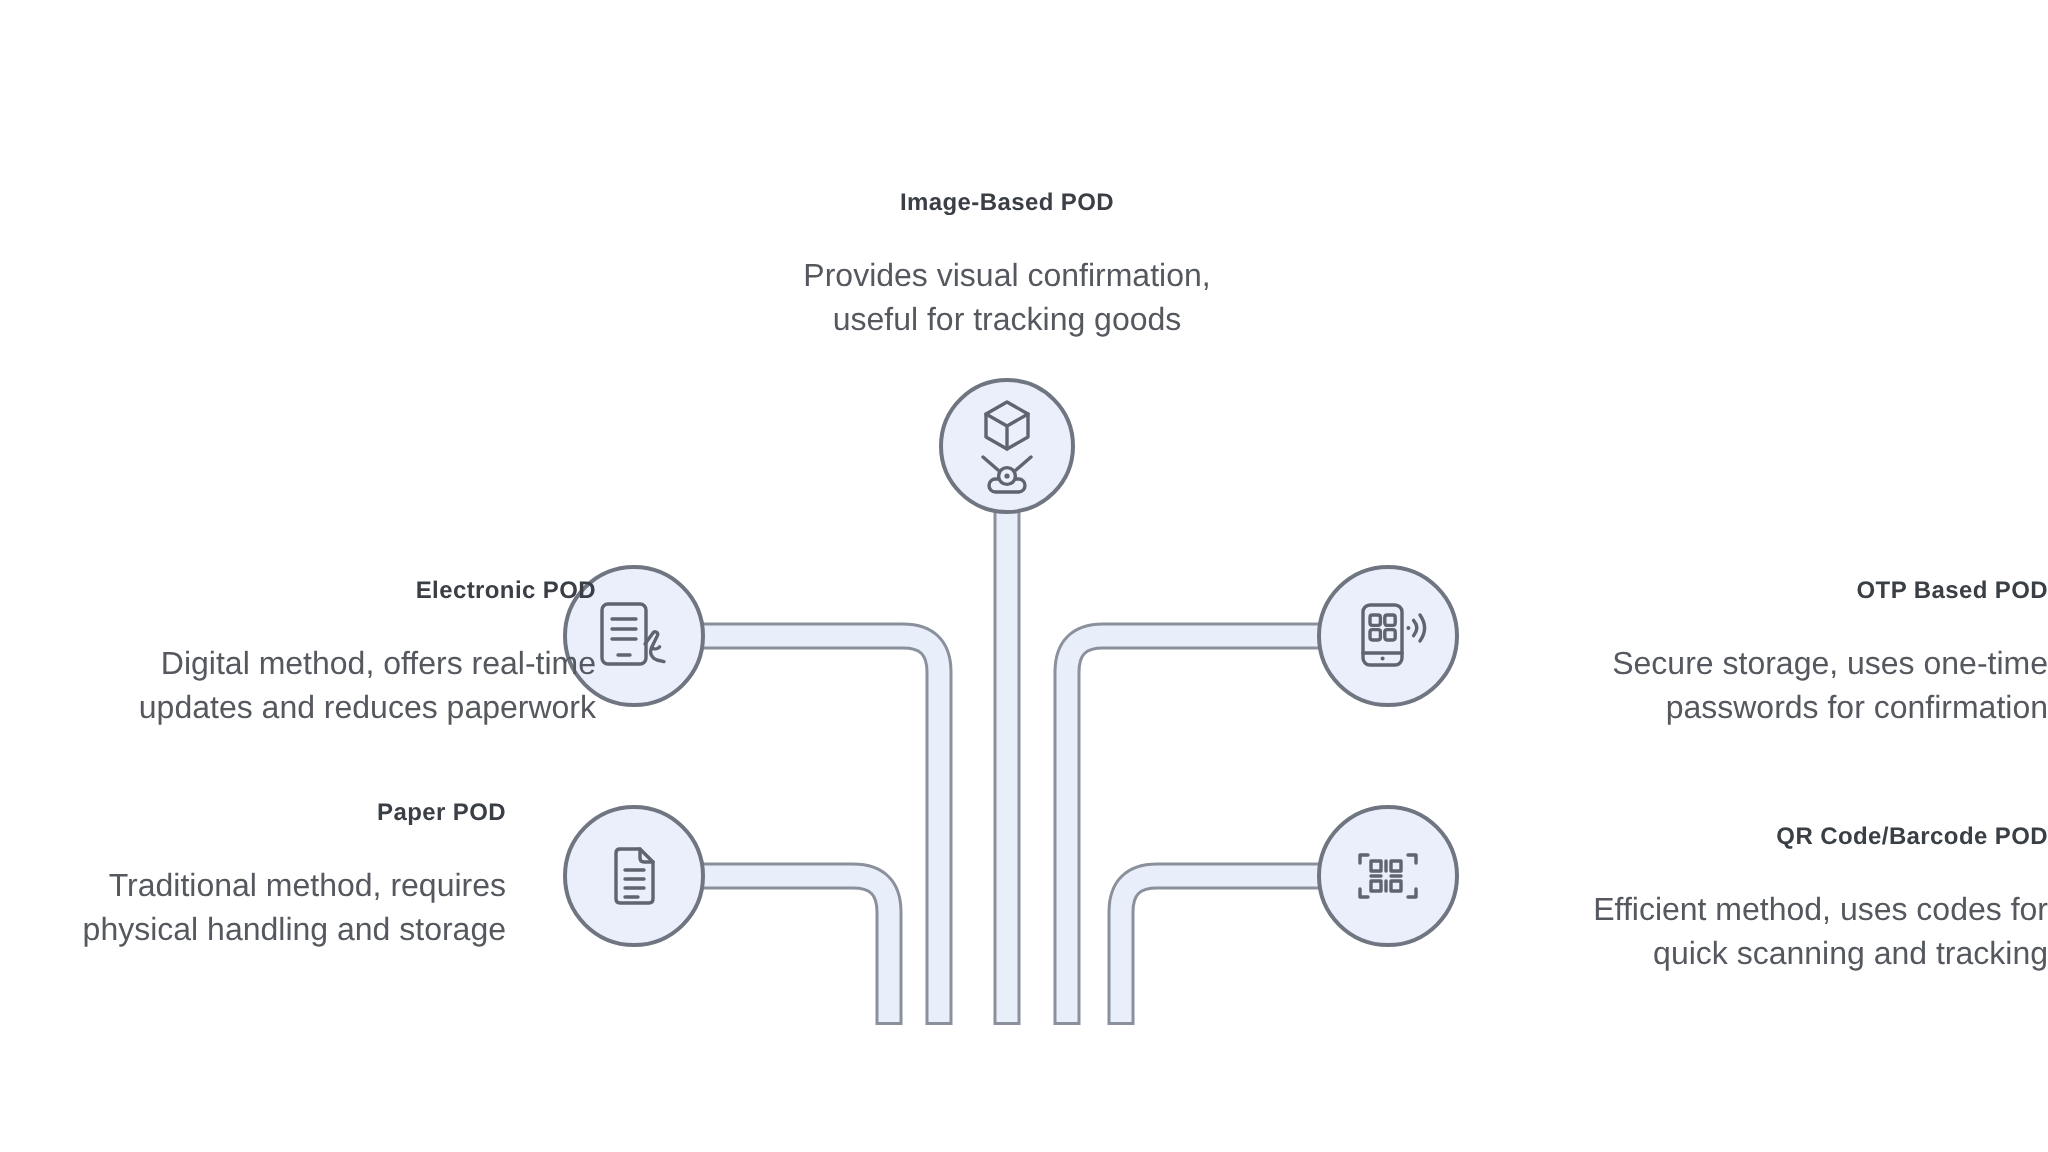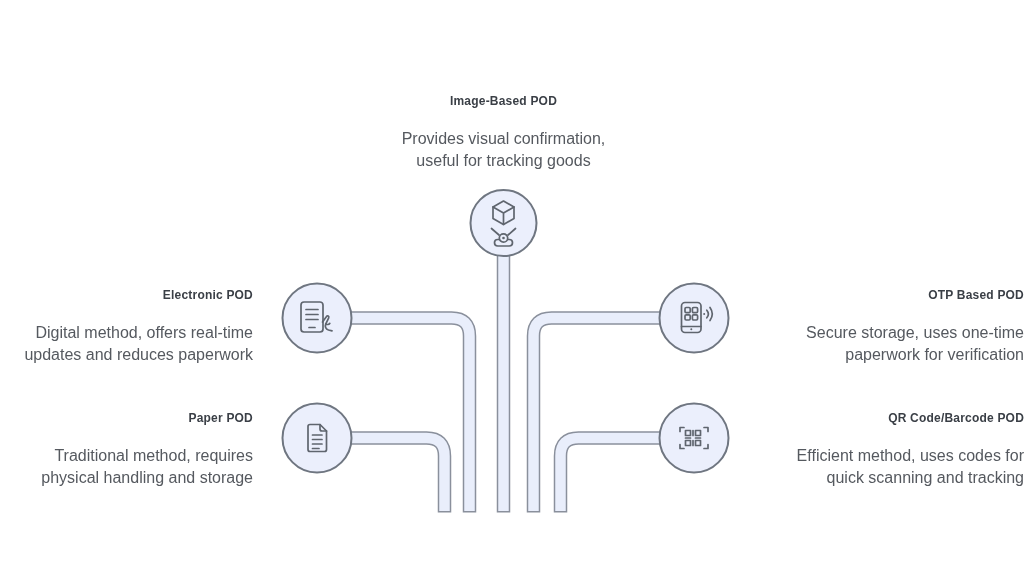--- a/index.html
+++ b/index.html
@@ -31,22 +31,22 @@
     font-size:12px;font-weight:700;line-height:24px;
     color:var(--title-color);letter-spacing:.2px;
   }
   .node-desc{
     font-size:16px;line-height:21.5px;color:var(--desc-color);margin-top:15px;
   }
   .align-right{text-align:right;}
   .align-left{text-align:right;}
   .align-center{text-align:center;}
   #text-image{left:327px;top:89px;width:353px;}
-  #text-electronic{left:0;top:283px;width:253px;}
-  #text-paper{left:0;top:406px;width:253px;}
+  #text-electronic{left:0;top:283px;width:253px;padding-left:45px;}
+  #text-paper{left:0;top:394px;width:253px;}
   #text-otp{left:753px;top:283px;width:271px;}
   #text-qr{left:753px;top:406px;width:271px;}
 </style>
 </head>
 <body>
 
 <div class="canvas">
 
   <svg class="diagram-svg" width="1024" height="576" viewBox="0 0 1024 576">
 
@@ -145,21 +145,21 @@
     <div class="node-desc">
       <div>Traditional method, requires</div>
       <div>physical handling and storage</div>
     </div>
   </div>
 
   <div class="node-text align-left" id="text-otp">
     <div class="node-title">OTP Based POD</div>
     <div class="node-desc">
       <div>Secure storage, uses one-time</div>
-      <div>paperwork for verification</div>
+      <div>passwords for confirmation</div>
     </div>
   </div>
 
   <div class="node-text align-left" id="text-qr">
     <div class="node-title">QR Code/Barcode POD</div>
     <div class="node-desc">
       <div>Efficient method, uses codes for</div>
       <div>quick scanning and tracking</div>
     </div>
   </div>

